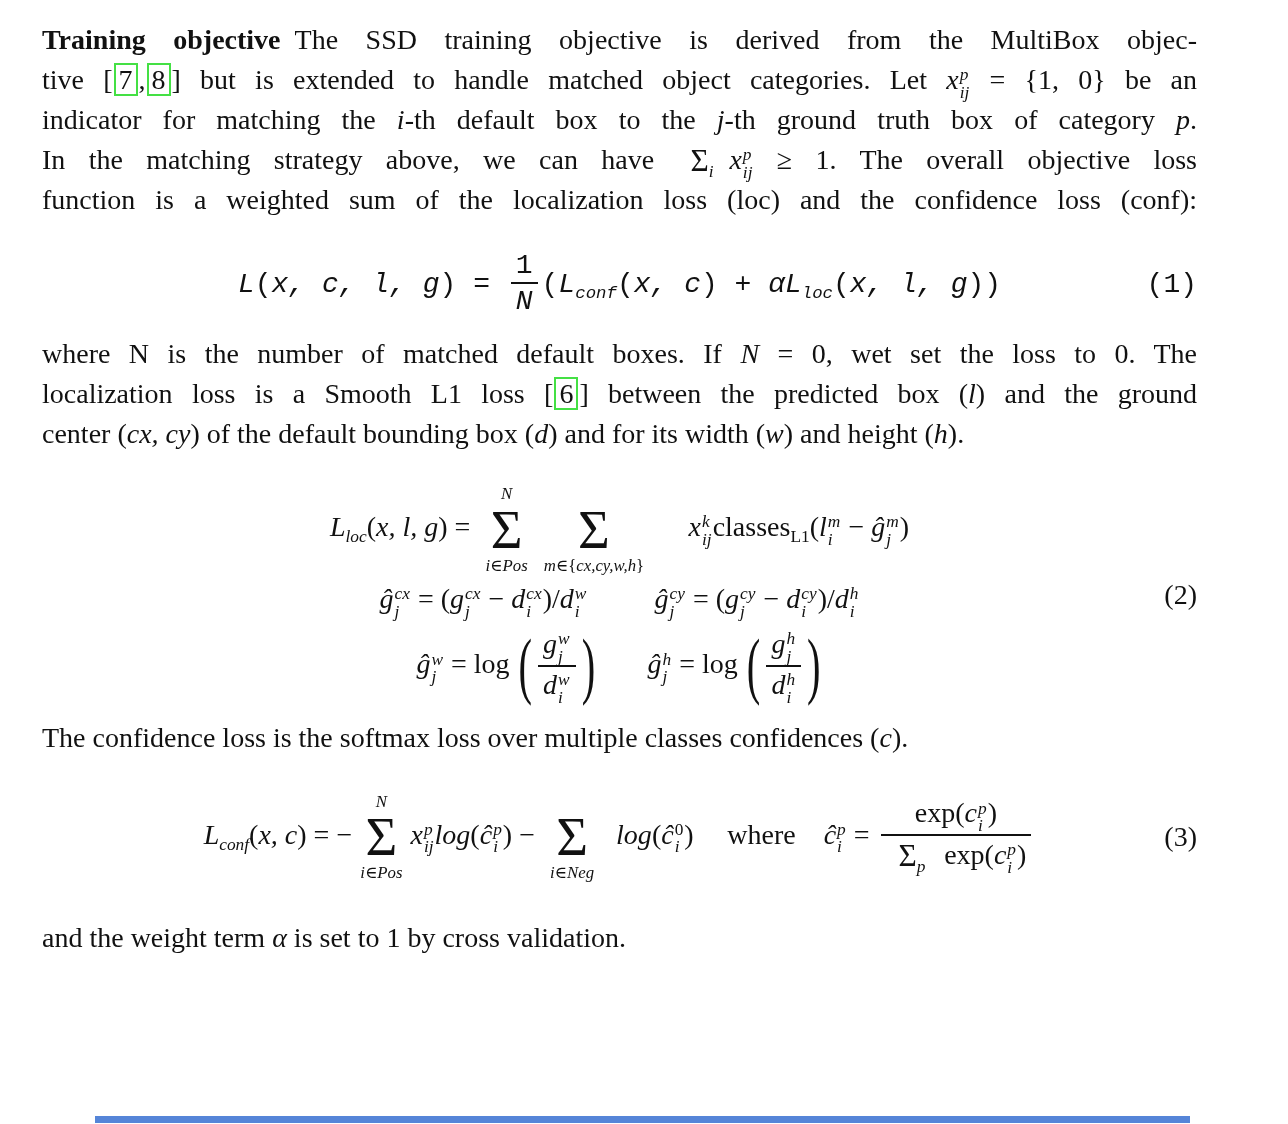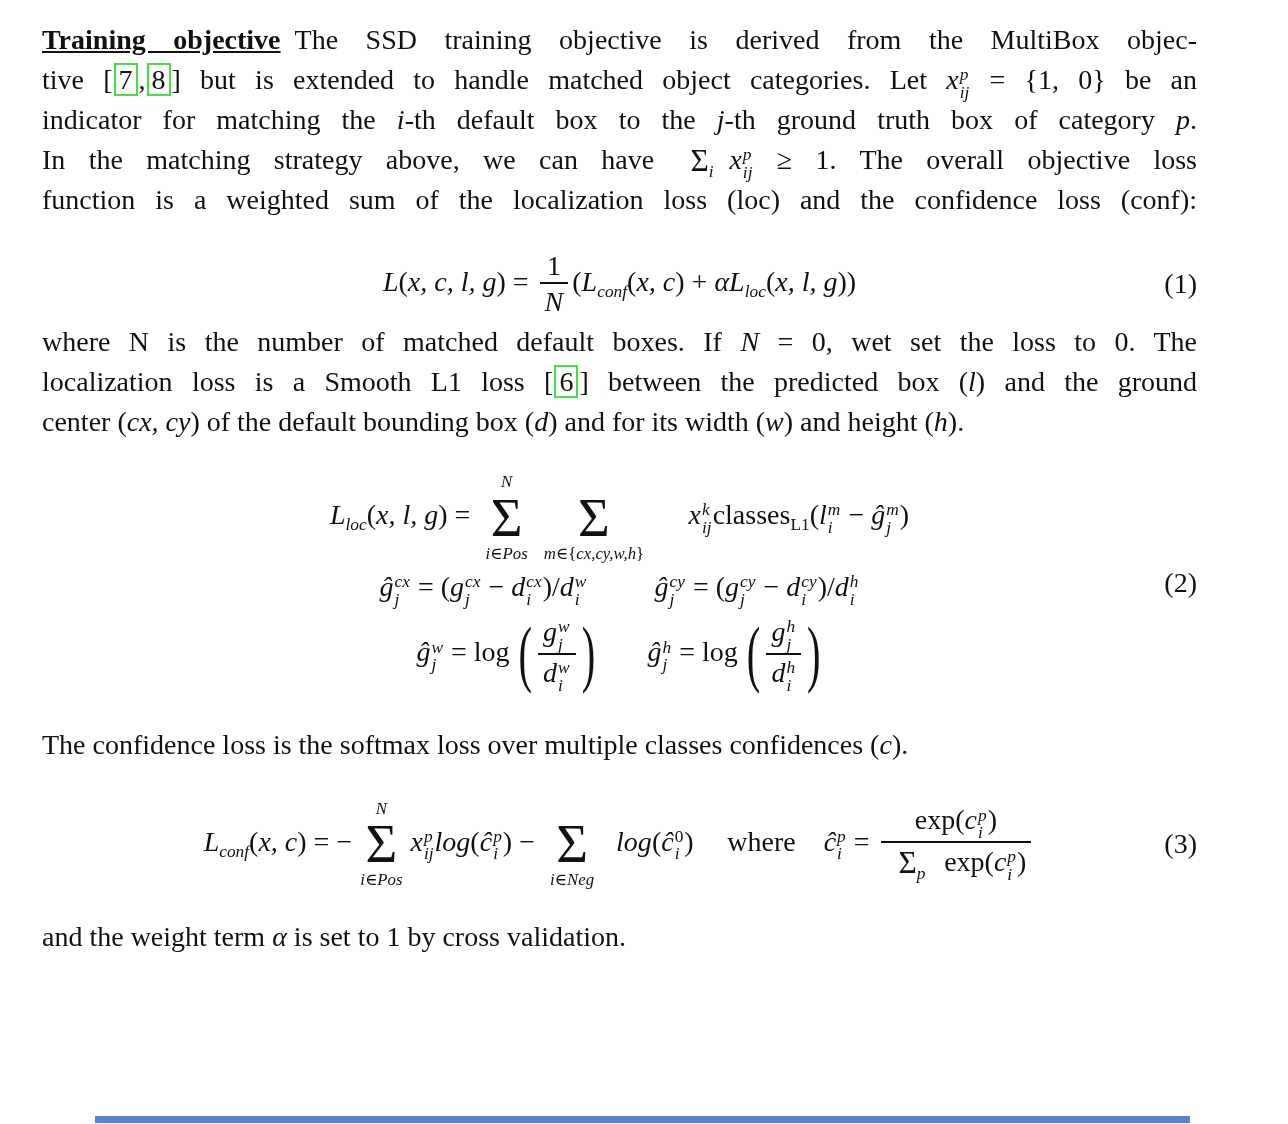--- a/index.html
+++ b/index.html
@@ -8,31 +8,31 @@
     font-family:"Liberation Serif","DejaVu Serif",serif;
     color:var(--text,#111);font-size:28px;
   }
   .page{position:absolute;inset:0;padding:20px 91px 0 42px;}
   .pline{line-height:40px;height:40px;white-space:normal;}
   .just{text-align:justify;text-align-last:justify;}
   
   .eq{position:relative;display:flex;justify-content:center;align-items:center;}
   .eqrow{white-space:nowrap;}
   .eqno{position:absolute;right:0;top:50%;transform:translateY(-50%);}
-  #eq1{margin:30px 0 4px;}
+  #eq1{margin:30px 0 16px;font-family:Liberation Mono, monospace;}
   #eq2{margin-top:26px;flex-direction:column;}
   #eq2 .eqrow{margin:4px 0;display:block;text-align:center;}
   #eq2c{margin-top:10px;}
-  #conftext{margin-top:27px;}
+  #conftext{margin-top:8px;}
   #eq3{margin-top:34px;}
-  #finalline{margin-top:28px;}
+  #finalline{margin-top:36px;}
   
   .mt{}
   .mi{font-style:italic;}
-  .mb{font-weight:bold;text-decoration:underline;}
+  .mb{font-weight:bold;}
   .msp{display:inline-block;}
   .msb{font-size:0.62em;vertical-align:-0.35em;}
   .mss{display:inline-flex;flex-direction:column;align-items:flex-start;
        font-size:0.62em;line-height:1.0;vertical-align:0.5em;margin:0 1px;}
   .mss .msup,.mss .msub{display:block;}
   .mfrac{display:inline-flex;flex-direction:column;align-items:center;
          vertical-align:middle;line-height:1.15;margin:0 4px;text-align:center;}
   .mfrac .mnum{padding:0 5px;}
   .mfrac .mden{border-top:2px solid currentColor;padding:2px 5px 0;}
   .msum{display:inline-flex;flex-direction:column;align-items:center;

